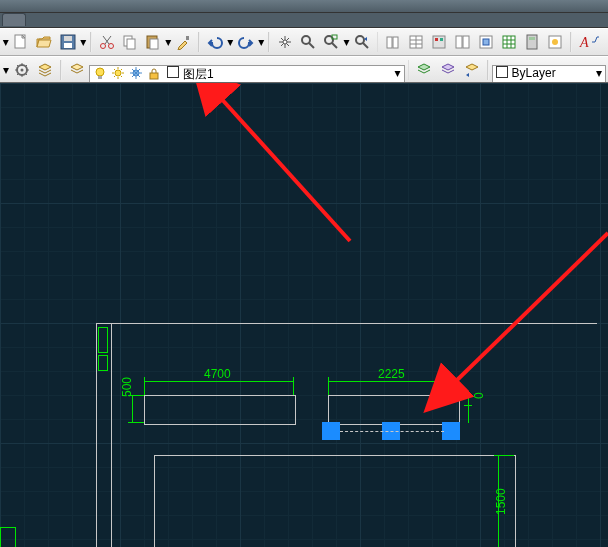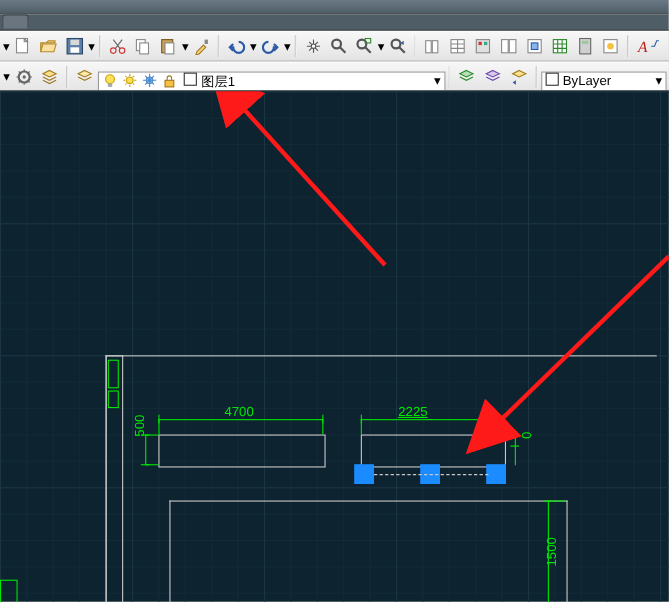--- a/index.html
+++ b/index.html
@@ -310,21 +310,21 @@
     <div class="tick" style="left:293px;top:294px;"></div>
     <div class="dim-line v" style="left:144px;top:298px;height:14px;"></div>
     <div class="dim-line v" style="left:293px;top:298px;height:14px;"></div>
     <div class="dim-text" style="left:204px;top:284px;">4700</div>
 
     <div class="dim-line h" style="left:328px;top:298px;width:130px;"></div>
     <div class="tick" style="left:328px;top:294px;"></div>
     <div class="tick" style="left:457px;top:294px;"></div>
     <div class="dim-line v" style="left:328px;top:298px;height:14px;"></div>
     <div class="dim-line v" style="left:457px;top:298px;height:14px;"></div>
-    <div class="dim-text" style="left:362px;top:284px;text-decoration:underline;">2225</div>
+    <div class="dim-text" style="left:378px;top:284px;">2225</div>
 
     <div class="dim-line v" style="left:132px;top:312px;height:28px;"></div>
     <div class="tick h" style="left:128px;top:312px;"></div>
     <div class="tick h" style="left:128px;top:339px;"></div>
     <div class="dim-line h" style="left:132px;top:312px;width:12px;"></div>
     <div class="dim-line h" style="left:132px;top:339px;width:12px;"></div>
     <div class="dim-text" style="left:120px;top:314px;transform:rotate(-90deg);transform-origin:left top;">500</div>
 
     <div class="dim-line v" style="left:468px;top:312px;height:28px;"></div>
     <div class="tick h" style="left:464px;top:322px;"></div>

